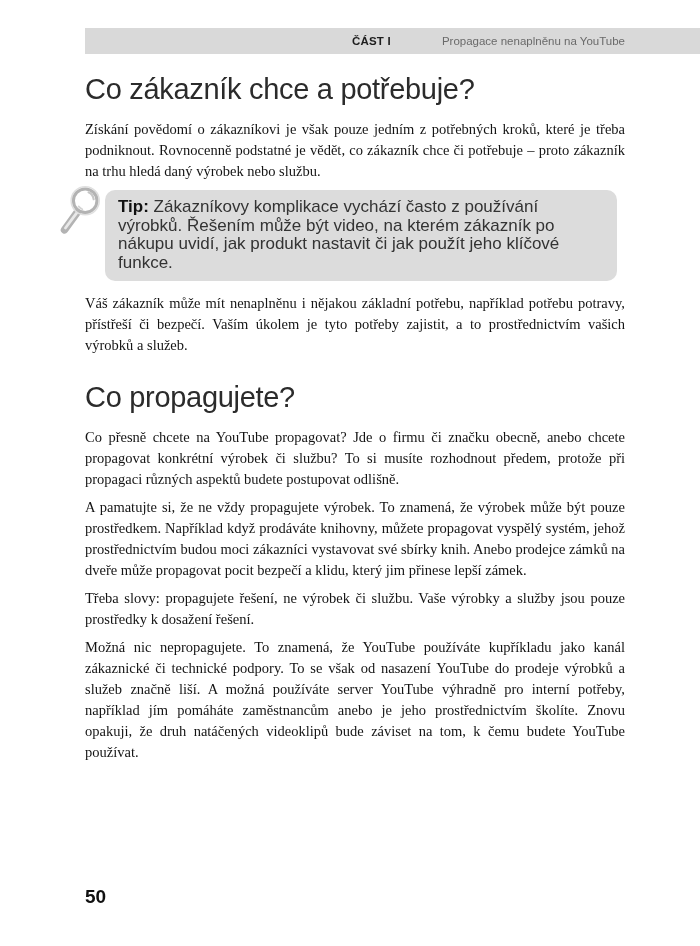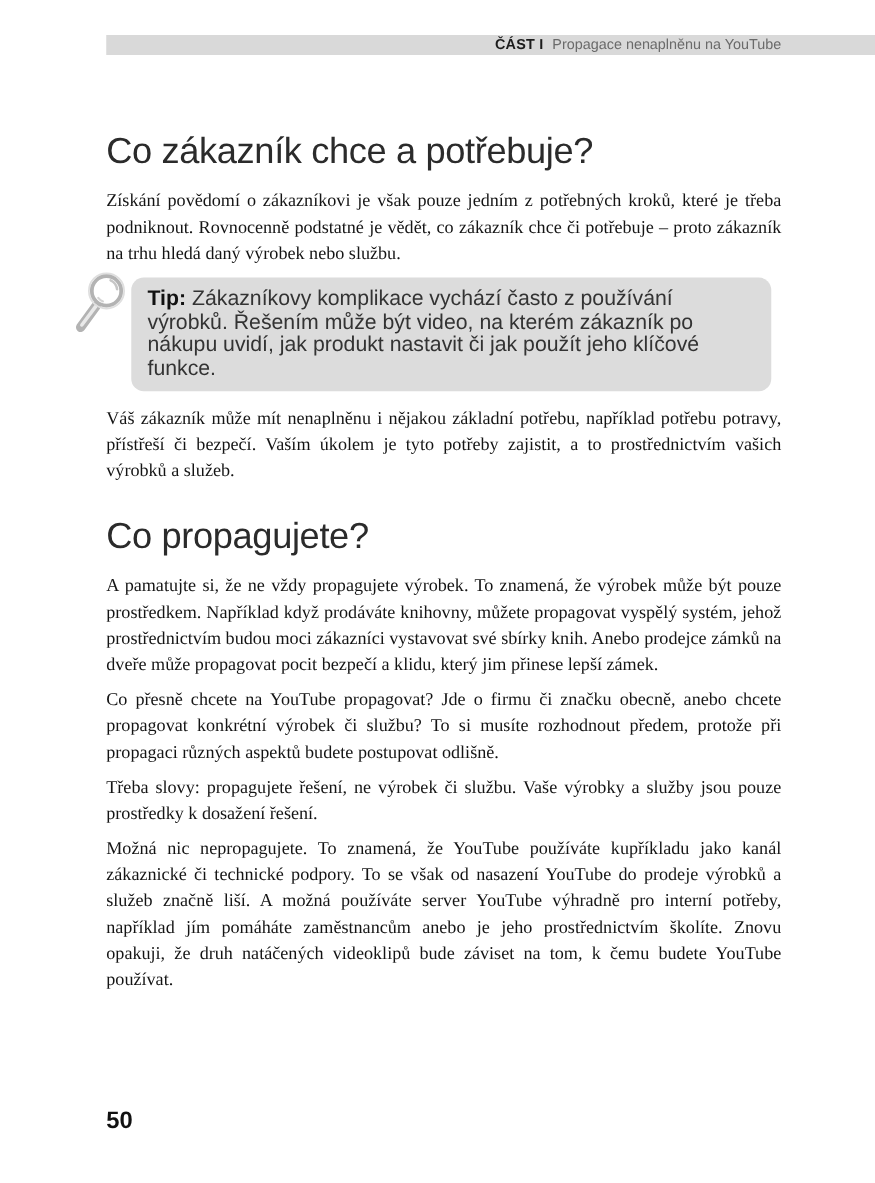--- a/index.html
+++ b/index.html
@@ -7,34 +7,35 @@
   body {
     width:700px; height:946px;
     position:relative;
     font-family:"Liberation Serif", serif;
     color:#151515;
     overflow:hidden;
   }
 
   
   .header-bar {
-    position:absolute; left:85px; right:0; top:28px; height:16px;
+    position:absolute; left:85px; right:0; top:28px; height:26px;
     background:var(--header-bar,#d9d9d9);
     display:flex; align-items:center; justify-content:flex-end;
     padding-right:75px;
     font-family:"Liberation Sans", sans-serif;
     font-size:11.5px; line-height:24px;
     white-space:nowrap;
+    gap:44px;
   }
   .part-label { font-weight:700; color:#1c1c1c; margin-right:7px; letter-spacing:.2px; }
   .part-title { color:#6a6a6a; }
 
   
   .content {
-    position:absolute; left:85px; top:72px; width:540px;margin-top:32px;
+    position:absolute; left:85px; top:72px; width:540px;
   }
   .page-heading {
     font-family:"Liberation Sans", sans-serif;
     font-weight:300;
     font-size:29px; line-height:34px;
     color:#2b2b2b;
     letter-spacing:-0.3px;
     margin:0 0 13px 0;
   }
   .page-heading.second { margin-top:24px; }
@@ -103,20 +104,20 @@
     </span>
     <div class="tip-box">
       <span class="tip-label">Tip:</span><span> Zákazníkovy komplikace vychází často z používání výrobků. Řešením může být video, na kterém zákazník po nákupu uvidí, jak produkt nastavit či jak použít jeho klíčové funkce.</span>
     </div>
   </div>
 
   <p class="body-par">Váš zákazník může mít nenaplněnu i nějakou základní potřebu, například potřebu potravy, přístřeší či bezpečí. Vaším úkolem je tyto potřeby zajistit, a to prostřednictvím vašich výrobků a služeb.</p>
 
   <h1 class="page-heading second">Co propagujete?</h1>
 
+  <p class="body-par">Co přesně chcete na YouTube propagovat? Jde o firmu či značku obecně, anebo chcete propagovat konkrétní výrobek či službu? To si musíte rozhodnout předem, protože při propagaci různých aspektů budete postupovat odlišně.</p>
   <p class="body-par">A pamatujte si, že ne vždy propagujete výrobek. To znamená, že výrobek může být pouze prostředkem. Například když prodáváte knihovny, můžete propagovat vyspělý systém, jehož prostřednictvím budou moci zákazníci vystavovat své sbírky knih. Anebo prodejce zámků na dveře může propagovat pocit bezpečí a klidu, který jim přinese lepší zámek.</p>
-  <p class="body-par">Co přesně chcete na YouTube propagovat? Jde o firmu či značku obecně, anebo chcete propagovat konkrétní výrobek či službu? To si musíte rozhodnout předem, protože při propagaci různých aspektů budete postupovat odlišně.</p>
   <p class="body-par">Třeba slovy: propagujete řešení, ne výrobek či službu. Vaše výrobky a služby jsou pouze prostředky k dosažení řešení.</p>
   <p class="body-par">Možná nic nepropagujete. To znamená, že YouTube používáte kupříkladu jako kanál zákaznické či technické podpory. To se však od nasazení YouTube do prodeje výrobků a služeb značně liší. A možná používáte server YouTube výhradně pro interní potřeby, například jím pomáháte zaměstnancům anebo je jeho prostřednictvím školíte. Znovu opakuji, že druh natáčených videoklipů bude záviset na tom, k čemu budete YouTube používat.</p>
 
 </div>
 
 <div class="page-number">50</div>
 
 </body></html>

